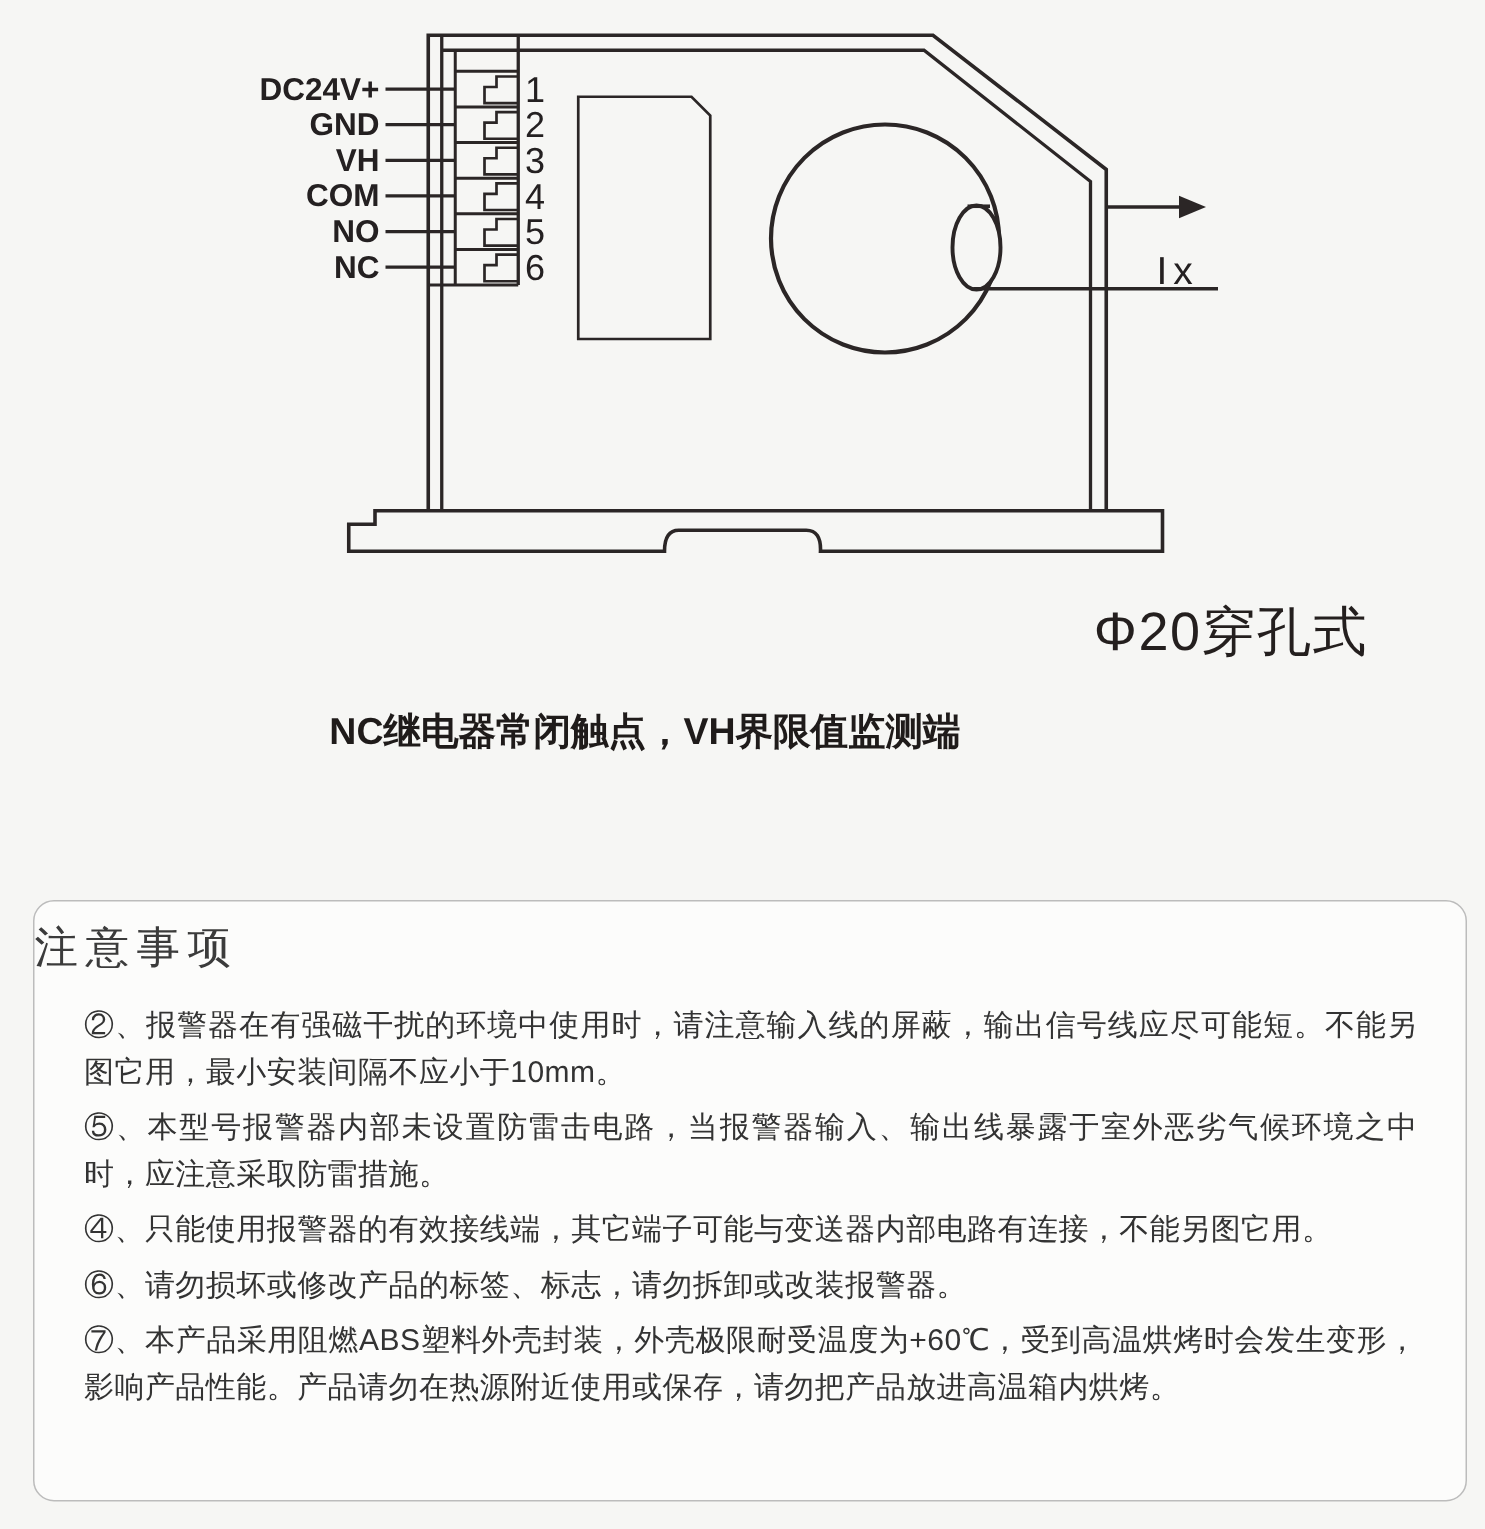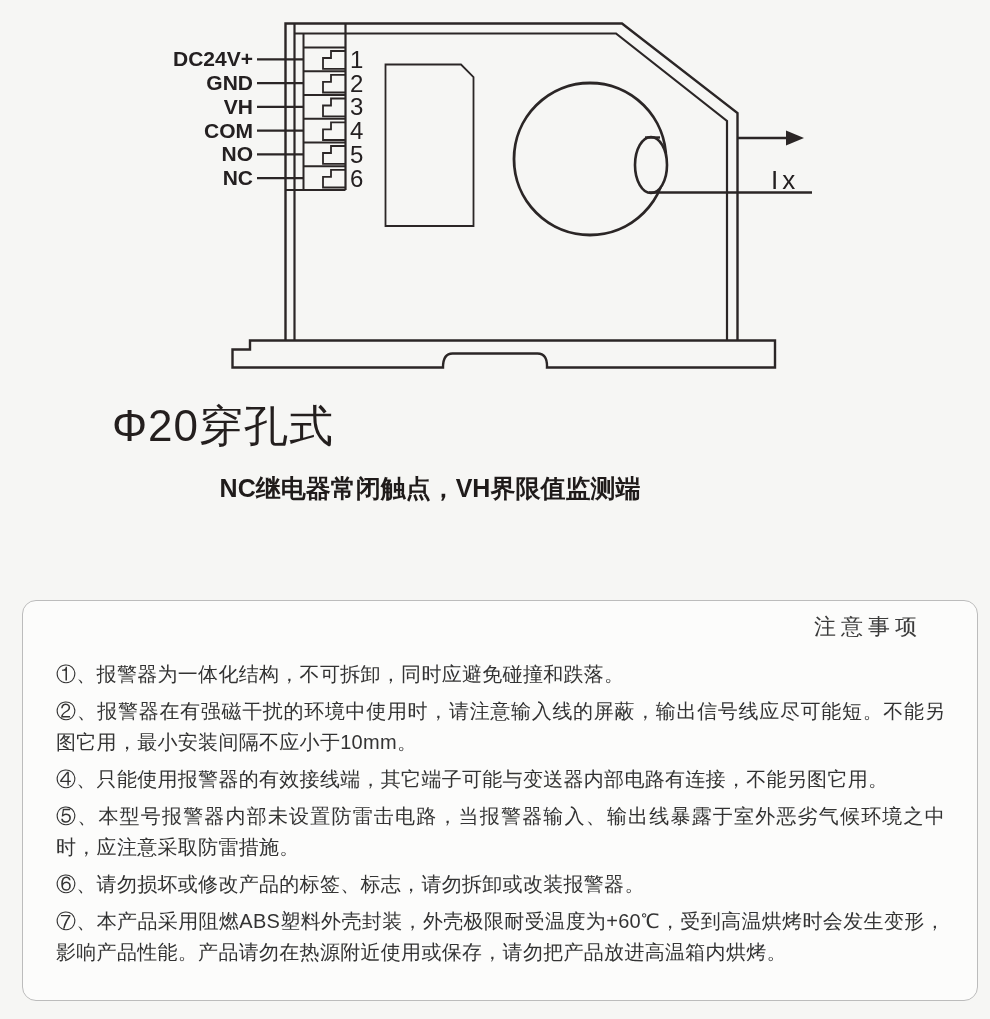--- a/index.html
+++ b/index.html
@@ -6,37 +6,37 @@
   html,body{margin:0;padding:0;}
   body{
     width:990px;height:1019px;position:relative;overflow:hidden;
     background:#f6f6f4;
     font-family:"Liberation Sans",sans-serif;
     color:#242021;
   }
   .diagram-wrap{position:absolute;top:0;left:0;width:990px;height:385px;text-decoration:underline;}
   .diagram-caption{
     position:absolute;top:397px;left:112px;width:800px;
-    text-align:left;font-size:44px;font-weight:500;color:#241f1e;
+    text-align:right;font-size:36px;font-weight:500;color:#241f1e;
     letter-spacing:1px;
   }
   .remark{
     position:absolute;top:472px;left:5px;width:810px;
     text-align:center;font-size:25px;font-weight:700;line-height:33px;
     color:#1f1b1a;
   }
   .remark .line2{padding-left:40px;}
   .notice-box{
     position:absolute;top:600px;left:22px;width:956px;height:401px;
     background:#fcfcfb;border:1px solid #bcbcbc;border-radius:14px;
     box-sizing:border-box;
   }
   .notice-title{
-    margin-top:11px;text-align:right;padding-right:55px;
-    font-size:22px;font-weight:400;letter-spacing:5px;color:#3b3b3b;
+    margin-top:11px;text-align:left;padding-right:55px;
+    font-size:29px;font-weight:400;letter-spacing:5px;color:#3b3b3b;
   }
   .notice-items{margin:17px 32px 0 33px;}
   .notice-items p{
     margin:0 0 6px 0;font-size:20px;line-height:31px;color:#333333;
     text-align:justify;letter-spacing:0.3px;
   }
   svg text{font-family:"Liberation Sans",sans-serif;fill:#242021;}
   .t-label{font-size:21px;font-weight:700;}
   .t-num{font-size:24px;}
   .ix-label{font-size:26px;font-weight:500;letter-spacing:4px;}
@@ -110,20 +110,19 @@
 
 <div class="diagram-caption">Φ20穿孔式</div>
 
 <div class="remark">
   <div class="line2">NC继电器常闭触点，VH界限值监测端</div>
 </div>
 
 <div class="notice-box">
   <div class="notice-title">注意事项</div>
   <div class="notice-items">
-    <p>①、报警器为一体化结构，不可拆卸，同时应避免碰撞和跌落。</p>
     <p>②、报警器在有强磁干扰的环境中使用时，请注意输入线的屏蔽，输出信号线应尽可能短。不能另图它用，最小安装间隔不应小于10mm。</p>
+    <p>⑤、本型号报警器内部未设置防雷击电路，当报警器输入、输出线暴露于室外恶劣气候环境之中时，应注意采取防雷措施。</p>
     <p>④、只能使用报警器的有效接线端，其它端子可能与变送器内部电路有连接，不能另图它用。</p>
-    <p>⑤、本型号报警器内部未设置防雷击电路，当报警器输入、输出线暴露于室外恶劣气候环境之中时，应注意采取防雷措施。</p>
     <p>⑥、请勿损坏或修改产品的标签、标志，请勿拆卸或改装报警器。</p>
     <p>⑦、本产品采用阻燃ABS塑料外壳封装，外壳极限耐受温度为+60℃，受到高温烘烤时会发生变形，影响产品性能。产品请勿在热源附近使用或保存，请勿把产品放进高温箱内烘烤。</p>
   </div>
 </div>
 
 </body></html>

